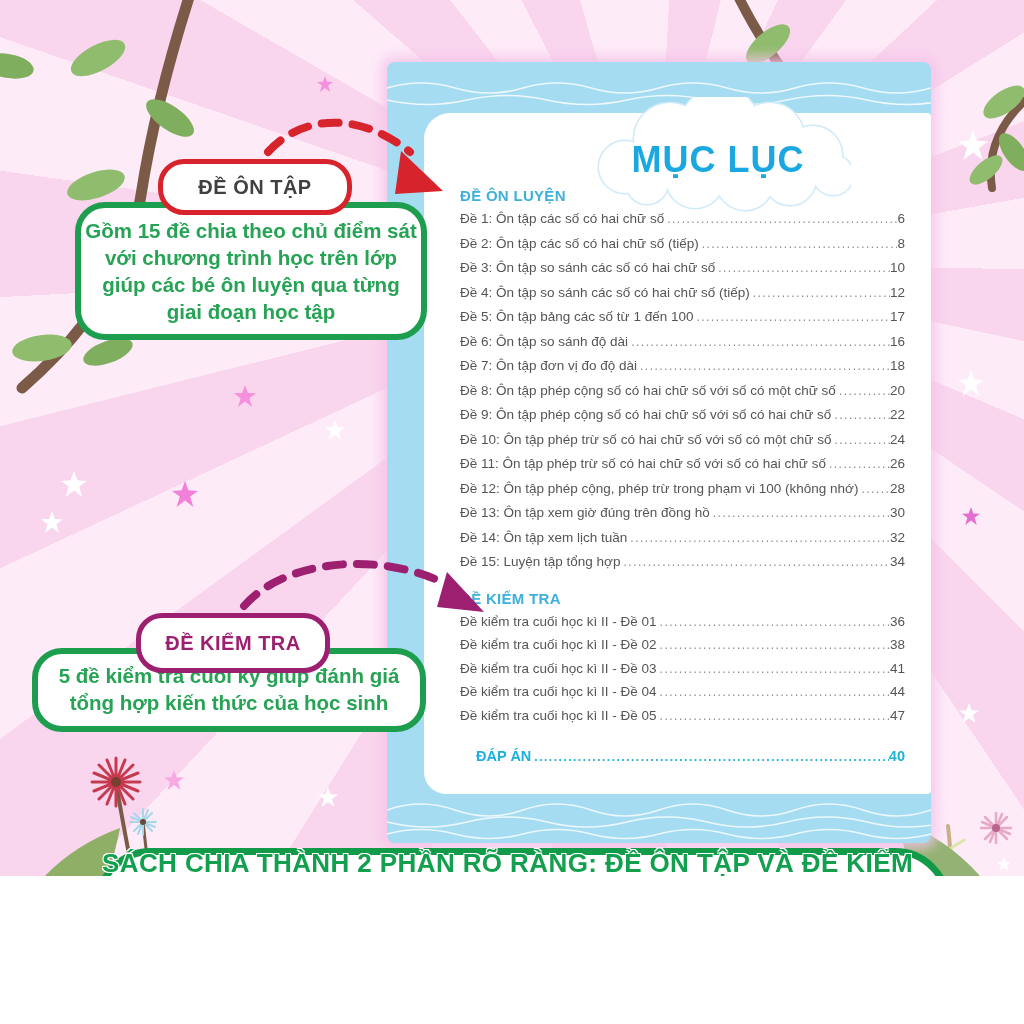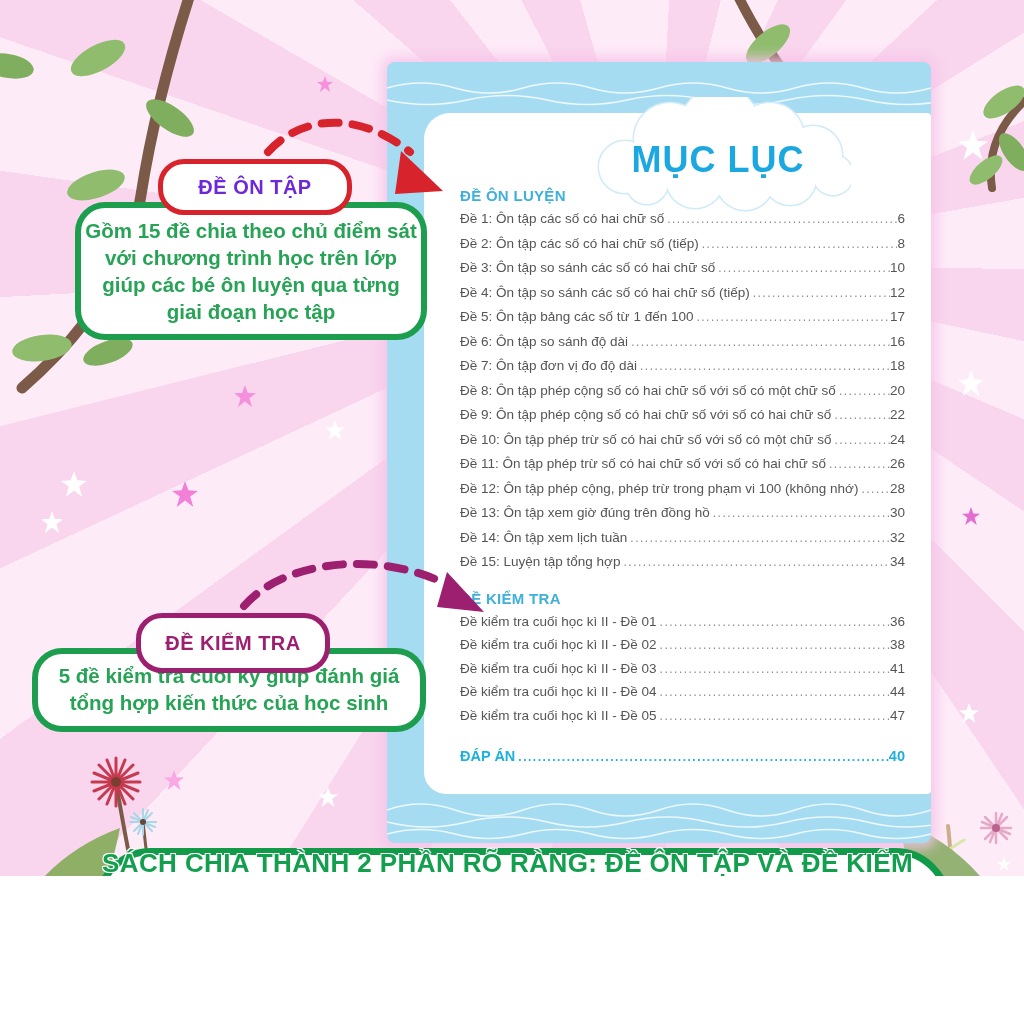--- a/index.html
+++ b/index.html
@@ -32,28 +32,28 @@
     font-size:15px; font-weight:bold; color:#3fb0d9; letter-spacing:.3px;
     margin:0 0 7px 0;
   }
   .sec-heading.second{margin-top:11px;}
   .row{display:flex; align-items:baseline; height:24.5px; font-size:13.5px; color:#555; }
   .sec2 .row{height:23.5px;}
   .row .t{white-space:nowrap;}
   .row .dots{flex:1; overflow:hidden; white-space:nowrap; color:#8a8a8a; padding:0 3px; font-size:12px; letter-spacing:1.5px;}
   .row .dots::after{content:"..........................................................................................................................";}
   .row .p{white-space:nowrap;}
-  .row.dapan{margin-top:17px; font-weight:bold; font-size:14.5px; color:#1db1dc;}
+  .row.dapan{margin-top:17px; font-weight:bold; font-size:14.5px; color:#1db1dc;margin-left:16px;}
   .row.dapan .dots{color:#1db1dc;}
   
   .pill{
     position:absolute; background:#fff; display:flex; align-items:center; justify-content:center;
     font-weight:900; border-radius:26px; letter-spacing:.5px; z-index:5;
   }
-  .pill-red{left:158px; top:159px; width:184px; height:46px; border:5px solid #d7242c; color:#6d28d9; font-size:20px;}
+  .pill-red{left:158px; top:159px; width:184px; height:46px; border:5px solid #d7242c; color:#404040; font-size:20px;}
   .pill-purple{left:136px; top:613px; width:184px; height:50px; border:5px solid #9c1f70; color:#9c1f70; font-size:20px;}
   .callout{
     position:absolute; background:#fff; border:6px solid #1d9e4f; border-radius:30px;
     color:#27a355; font-weight:900; text-align:center; z-index:4;
     display:flex; align-items:center; justify-content:center; padding:14px 4px; box-sizing:border-box;
   }
   .callout-1{left:75px; top:202px; width:352px; height:138px; font-size:20.5px; line-height:1.33;}
   .callout-2{left:32px; top:648px; width:394px; height:84px; font-size:20.5px; line-height:1.3;}
   
   .banner{

